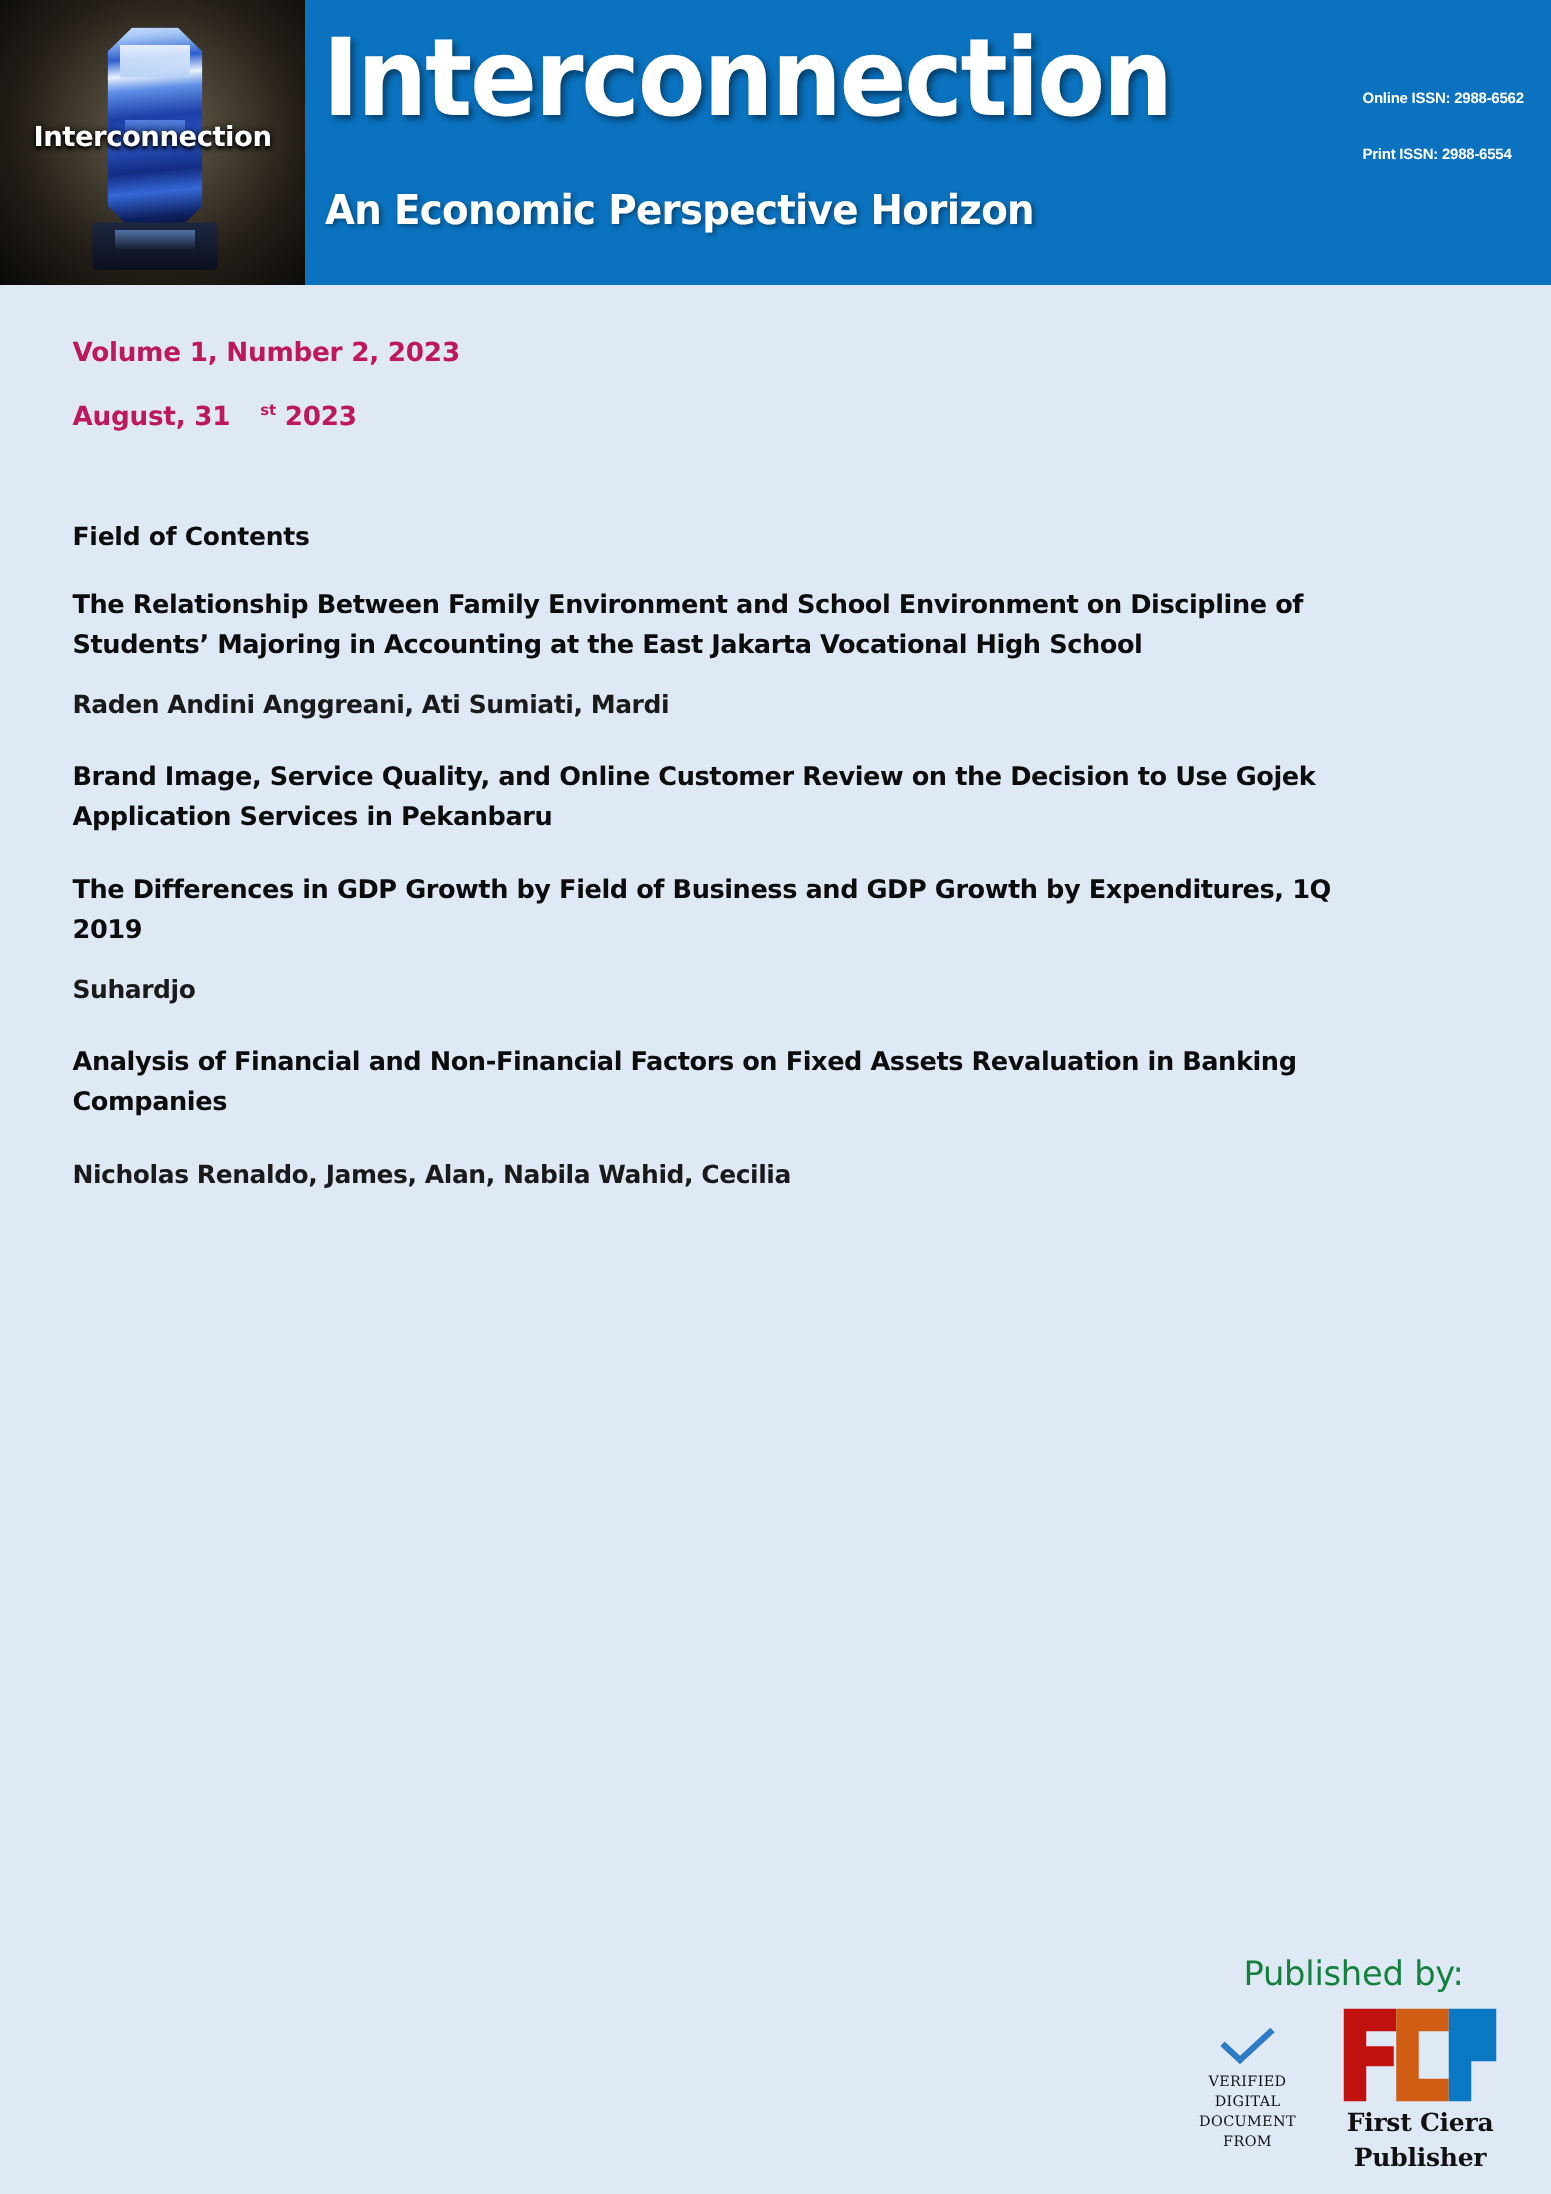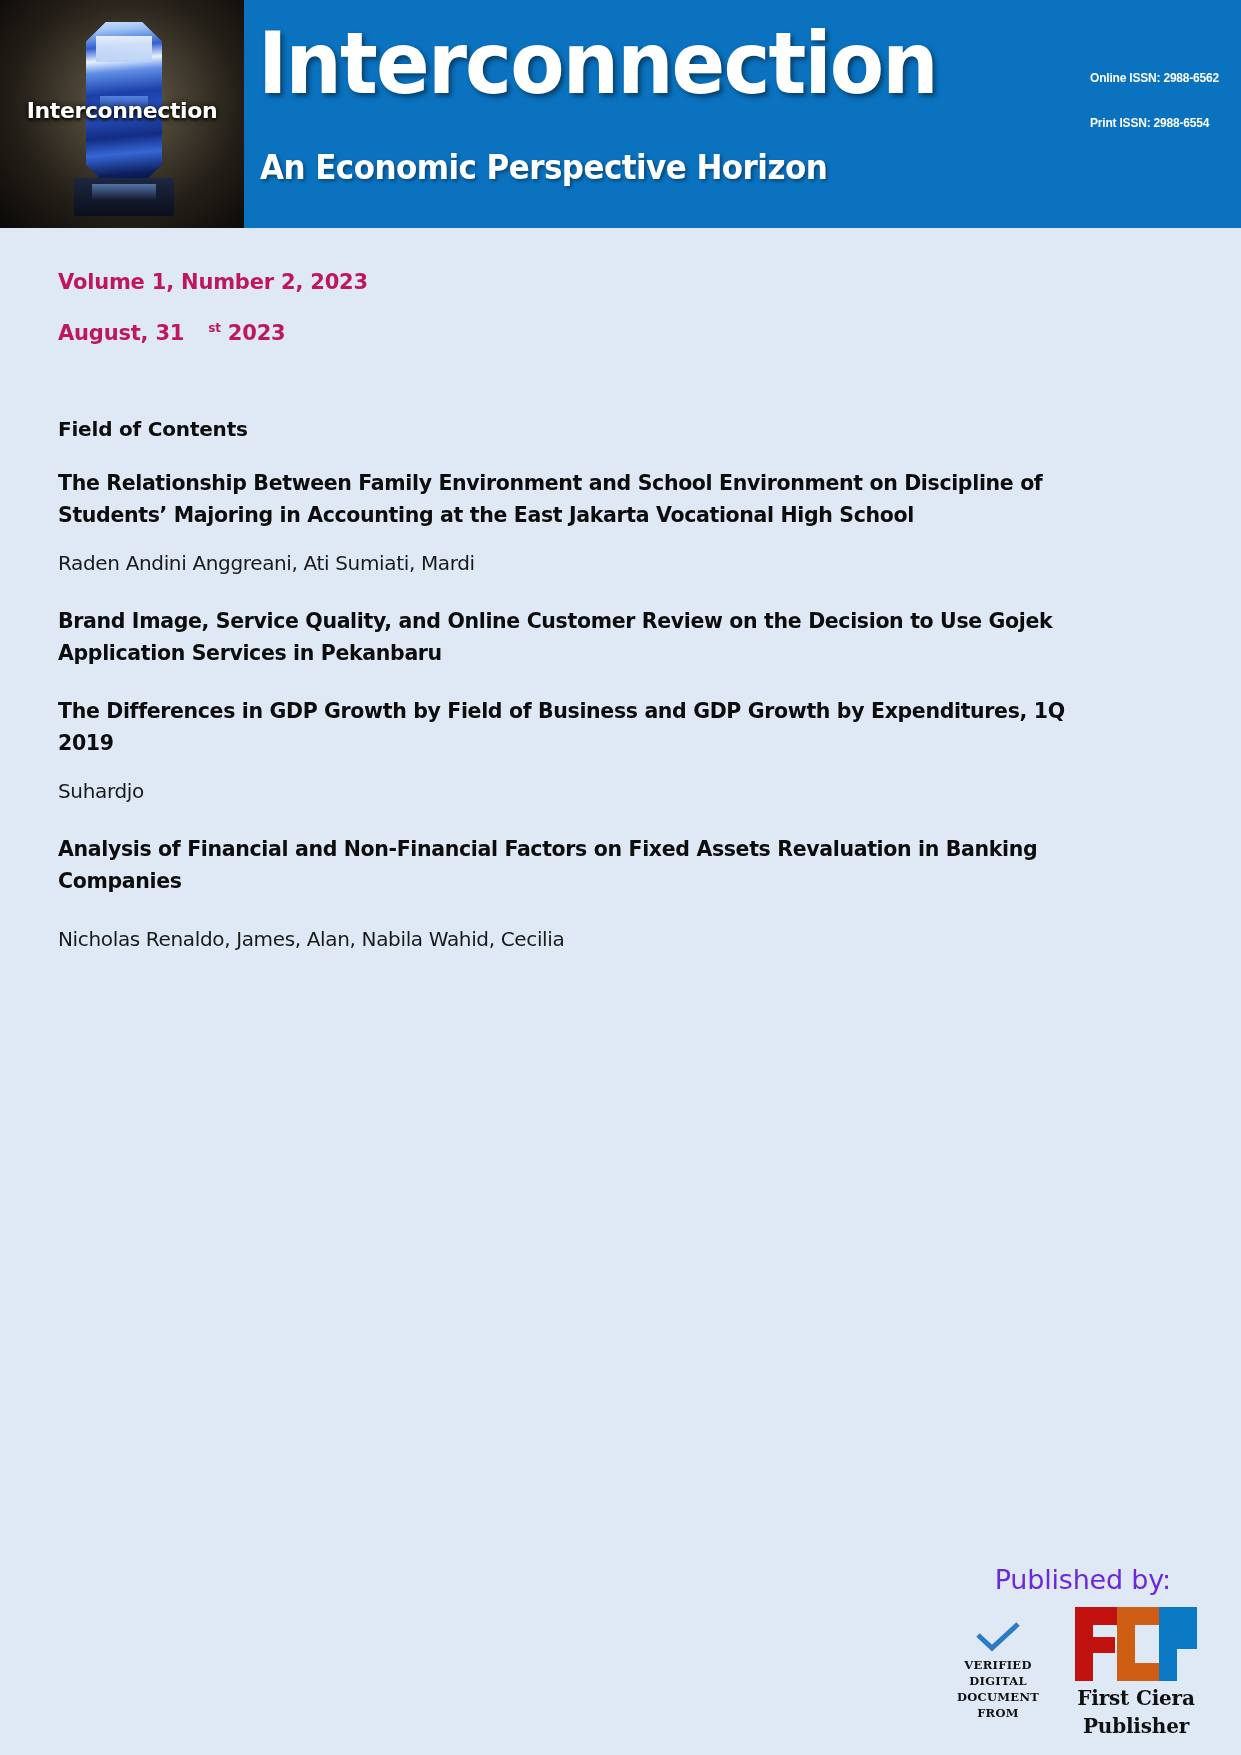--- a/index.html
+++ b/index.html
@@ -184,41 +184,41 @@
     font-family: "DejaVu Sans", sans-serif;
     font-weight: bold;
     font-size: 20.5px;
     line-height: 32px;
     color: #0d0d0d;
     letter-spacing: -0.35px;
     max-width: 1010px;
   }
   .entry-authors {
     font-family: "DejaVu Sans", sans-serif;
-    font-weight: normal;
+    font-weight: bold;
     font-size: 20px;
     line-height: 32px;
     color: #1a1a1a;
     letter-spacing: -0.35px;
     margin-top: 16px;
     max-width: 1010px;
   }
 
   
   .footer {
     position: absolute;
     right: 40px;
     bottom: 16px;
     width: 400px;
     text-align: right;
   }
   .published-by {
     font-family: "DejaVu Sans", sans-serif;
     font-size: 27px;
-    color: #6d28d9;
+    color: #15803d;
     letter-spacing: -0.2px;
     margin-bottom: 10px;
     padding-right: 30px;
   }
   .footer-marks {
     display: flex;
     align-items: flex-start;
     justify-content: flex-end;
     gap: 18px;
   }
@@ -226,21 +226,21 @@
     width: 110px;
     text-align: center;
     padding-top: 16px;
   }
   .check-mark {
     display: block;
     margin: 0 auto 4px auto;
   }
   .verified-text {
     font-family: "DejaVu Serif", serif;
-    font-weight: bold;
+    font-weight: normal;
     font-size: 11.5px;
     line-height: 16px;
     color: #111111;
     letter-spacing: 0.3px;
   }
   .fcp-block { width: 130px; }
   .fcp-logo {
     display: block;
     margin: 0 auto;
   }

